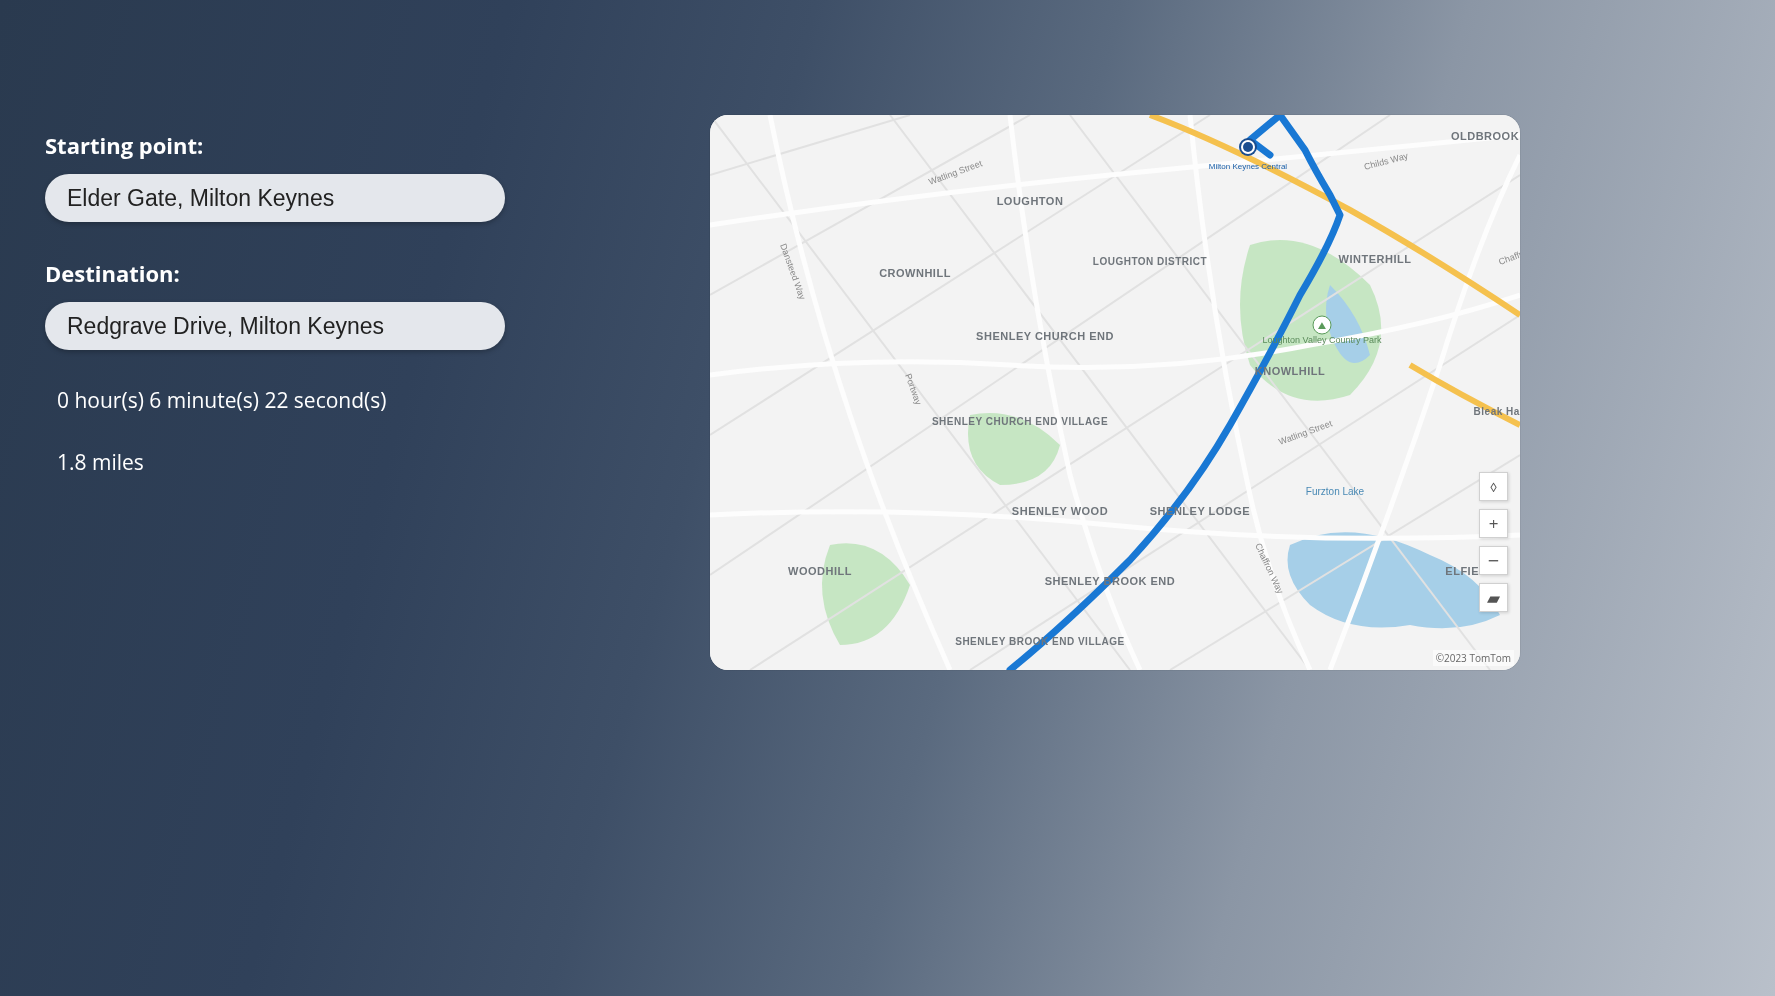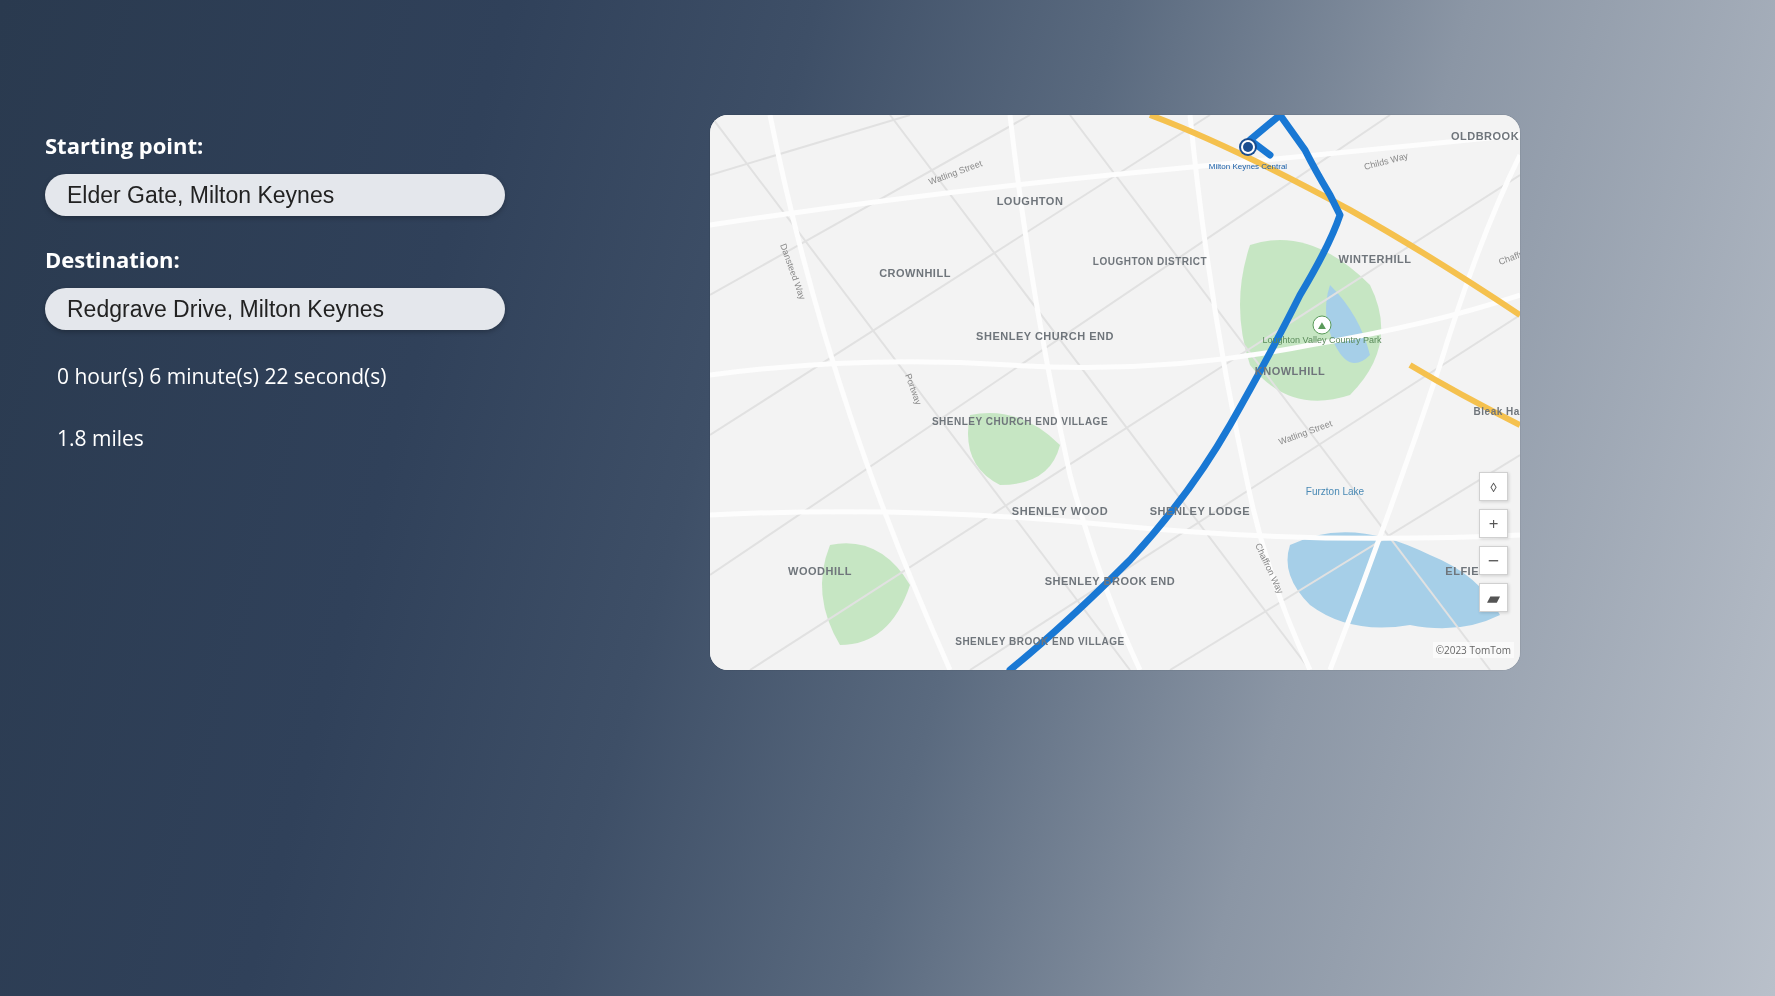--- a/index.html
+++ b/index.html
@@ -7,32 +7,32 @@
   body {
     background: linear-gradient(105deg, #2a3a4f 0%, #30415a 25%, #3e4f67 40%, #5a6a7f 55%, #8b96a5 72%, #b9c0ca 100%);
     display: flex;
     color: #fff;
     min-height: 100vh;
   }
   .left-panel {
     width: 40%;
     padding: 130px 45px 0 45px;
   }
-  .field-group { margin-bottom: 28px; }
+  .field-group { margin-bottom: 36px; }
   .field-label {
     font-size: 22px;
     font-weight: 700;
     color: #fff;
     margin-bottom: 14px;
     display: block;
   }
   .text-input {
     width: 460px;
     max-width: 100%;
-    height: 42px;
+    height: 48px;
     border-radius: 25px;
     border: none;
     background: #e4e7ec;
     color: #222;
     font-size: 23px;
     padding: 0 22px;
     outline: none;
     box-shadow: 0 2px 5px rgba(0,0,0,0.25);
   }
   .result-block { margin-top: 32px; padding-left: 12px; }
@@ -87,21 +87,21 @@
     cursor: pointer;
     font-size: 17px;
     color: #555;
     box-shadow: 1px 1px 3px rgba(0,0,0,0.15);
   }
   .ctrl-btn.diamond { font-size: 13px; }
   .ctrl-btn.minus { font-size: 20px; }
   .attribution {
     position: absolute;
     right: 6px;
-    bottom: 12px;
+    bottom: 4px;
     font-size: 10px;
     color: #666;
     background: rgba(255,255,255,0.6);
     padding: 1px 3px;
   }
 </style>
 </head>
 <body>
 
 <div class="left-panel">

